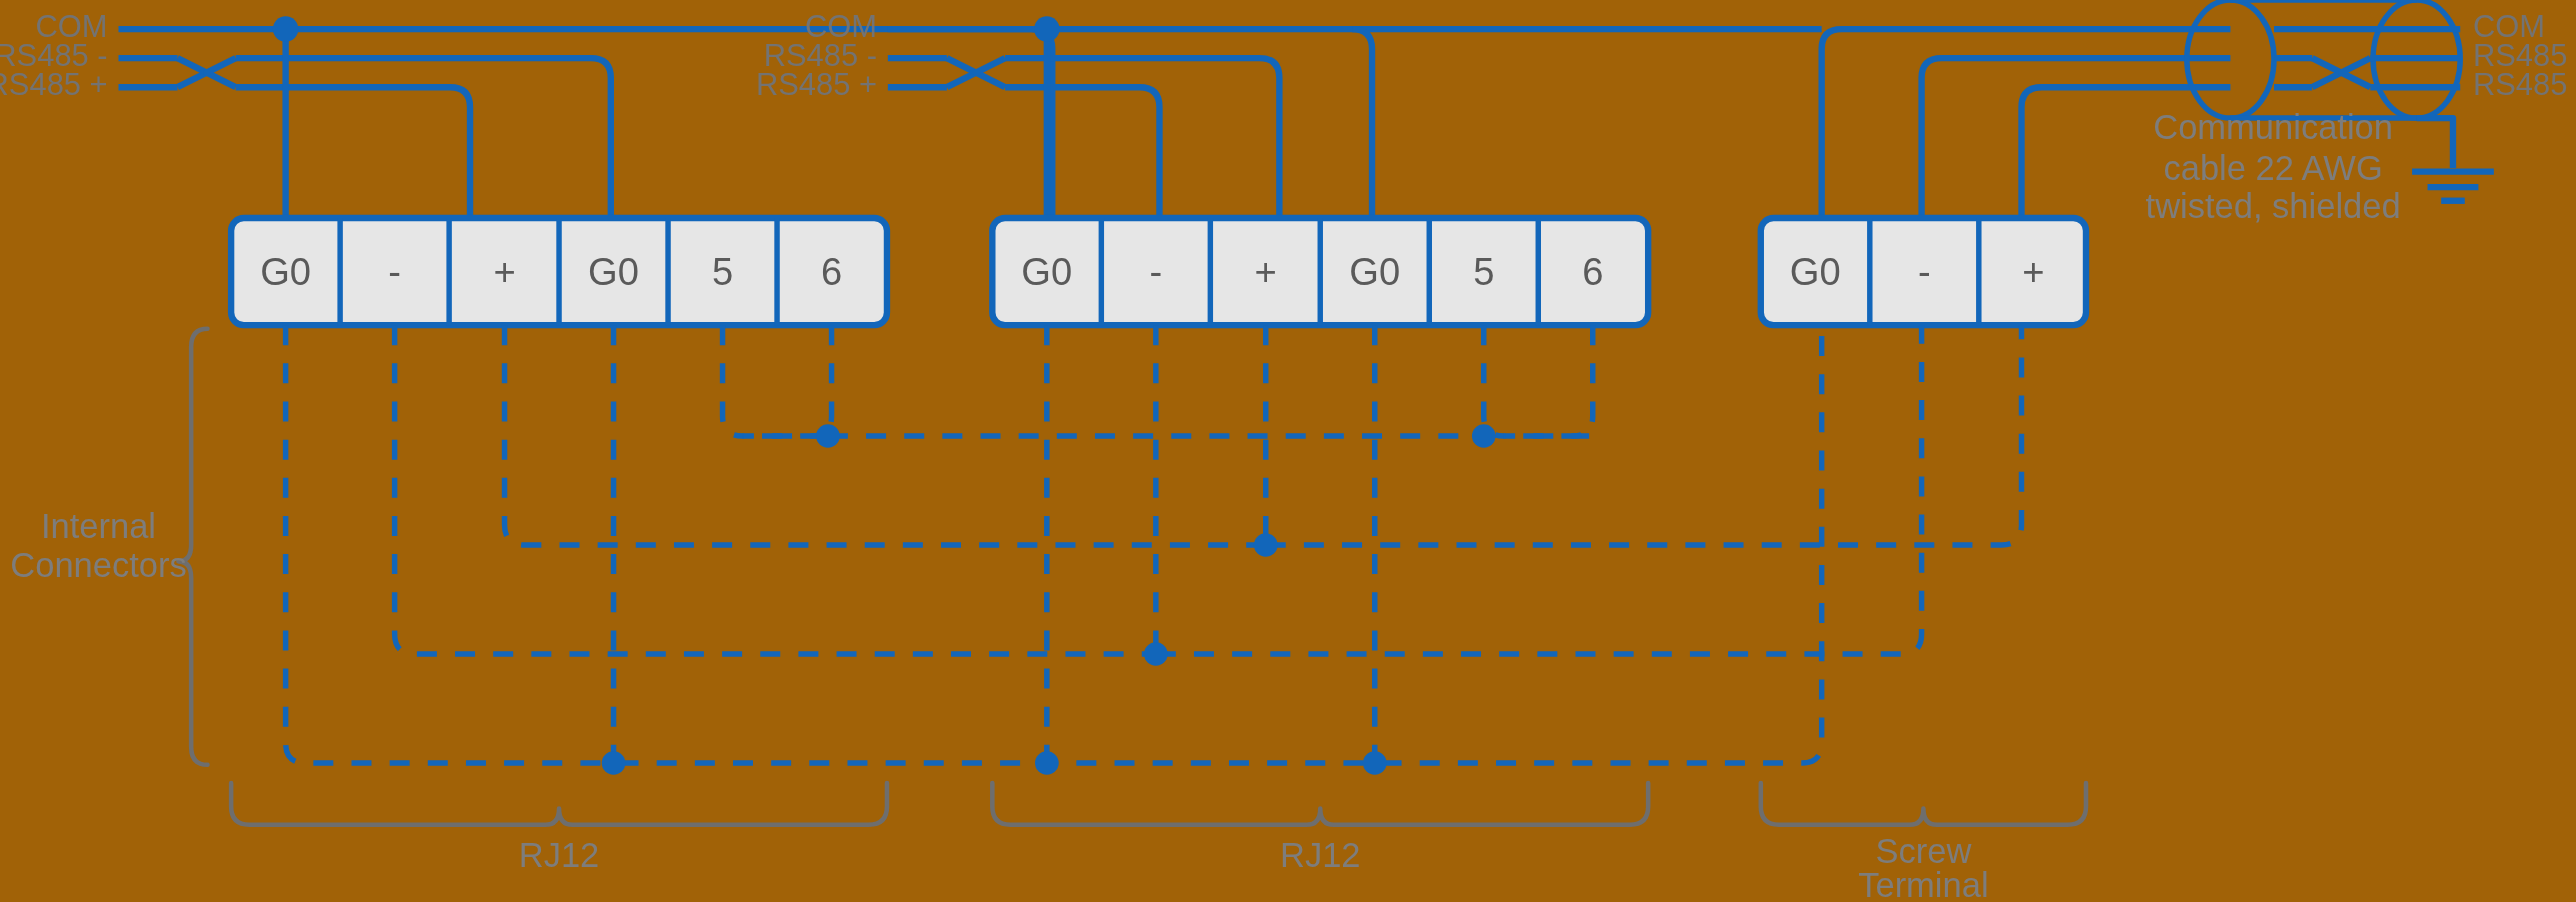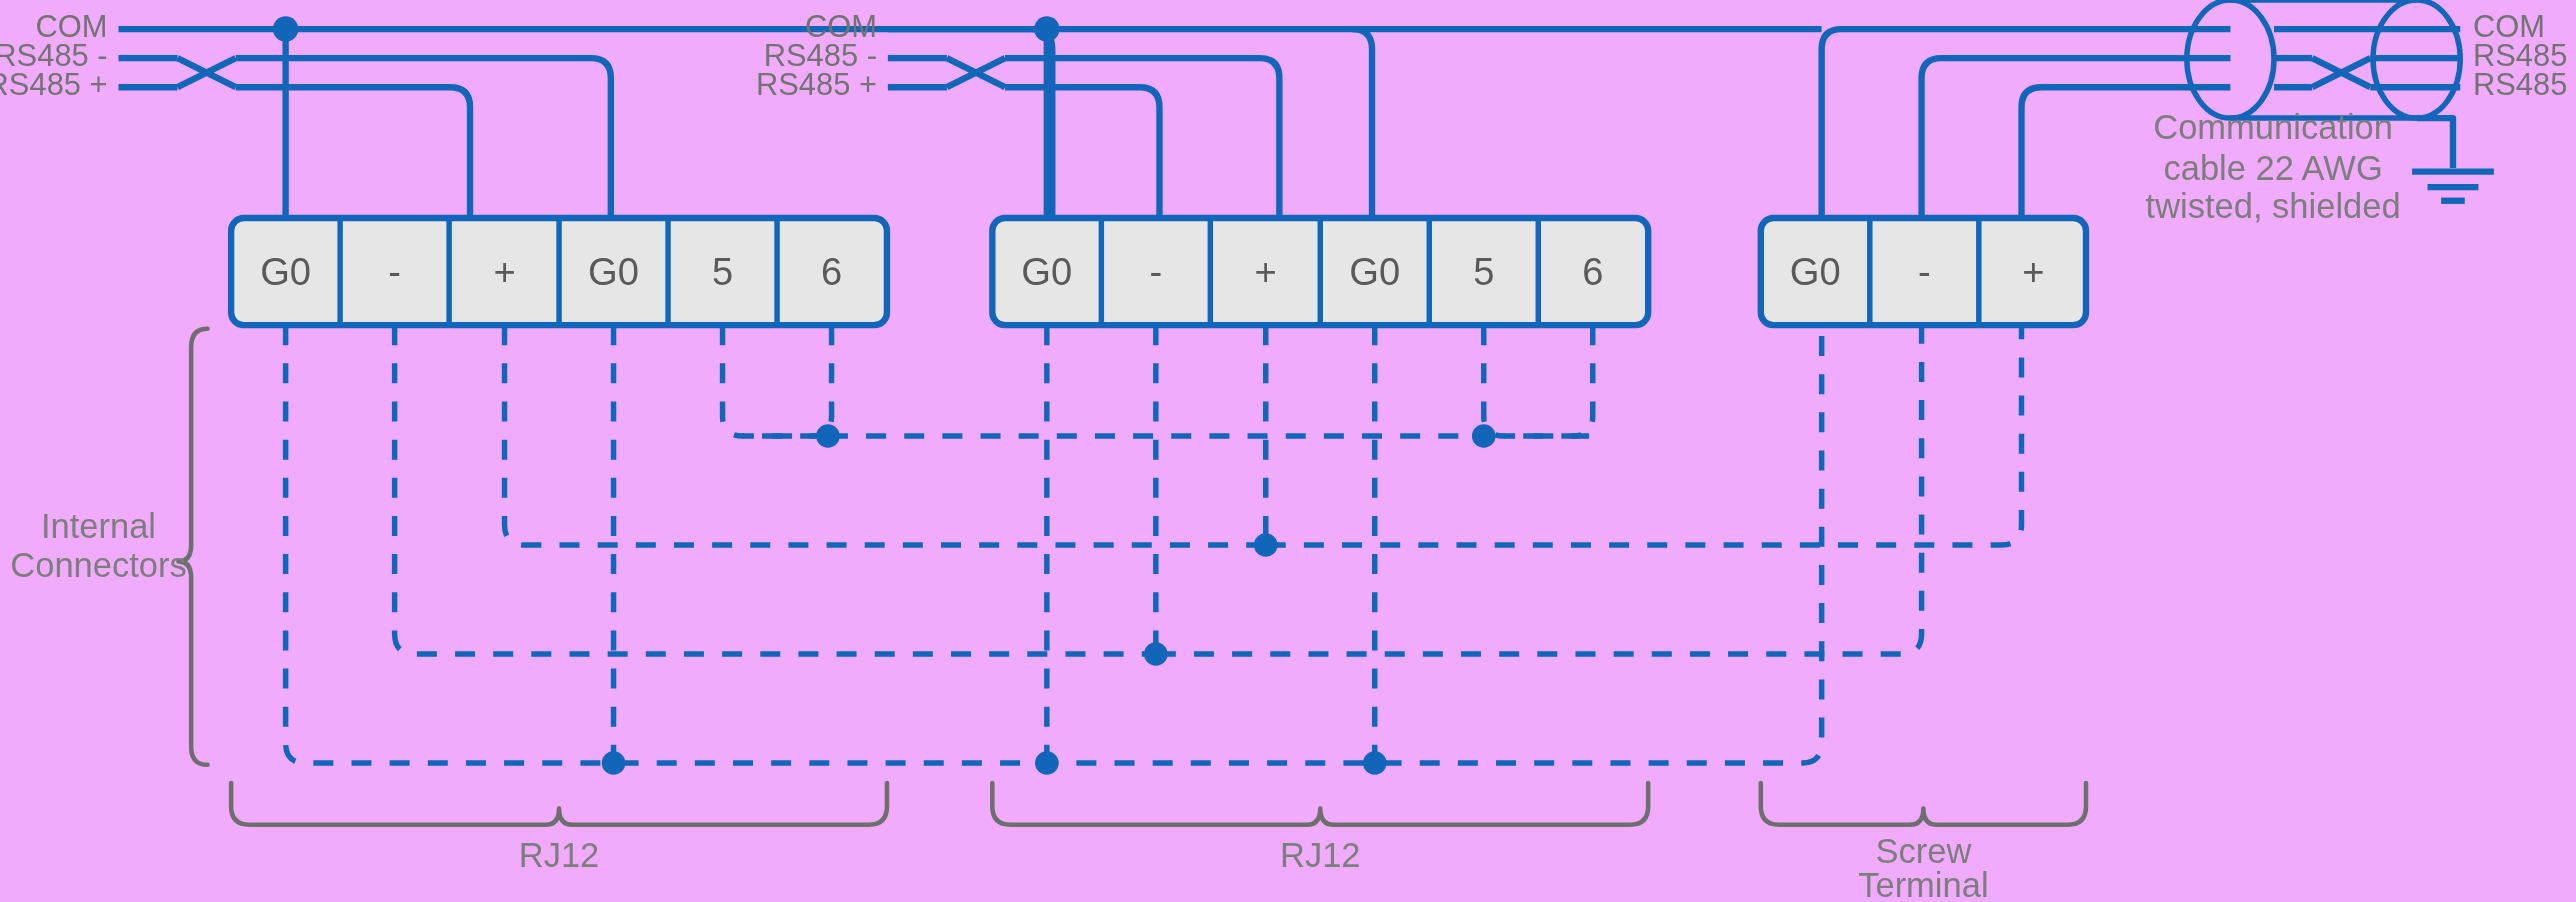--- a/index.html
+++ b/index.html
@@ -10,21 +10,21 @@
     height: 902px;
     overflow: hidden;
   }
   body {
     font-family: "Liberation Sans", sans-serif;
   }
   #diagram-root {
     position: relative;
     width: 2576px;
     height: 902px;
-    background: #f0abfc;
+    background: #a16207;
   }
   svg#wiring-svg {
     display: block;
     width: 2576px;
     height: 902px;
   }
   .wire {
     fill: none;
     stroke: #1266ba;
     stroke-width: 7;

